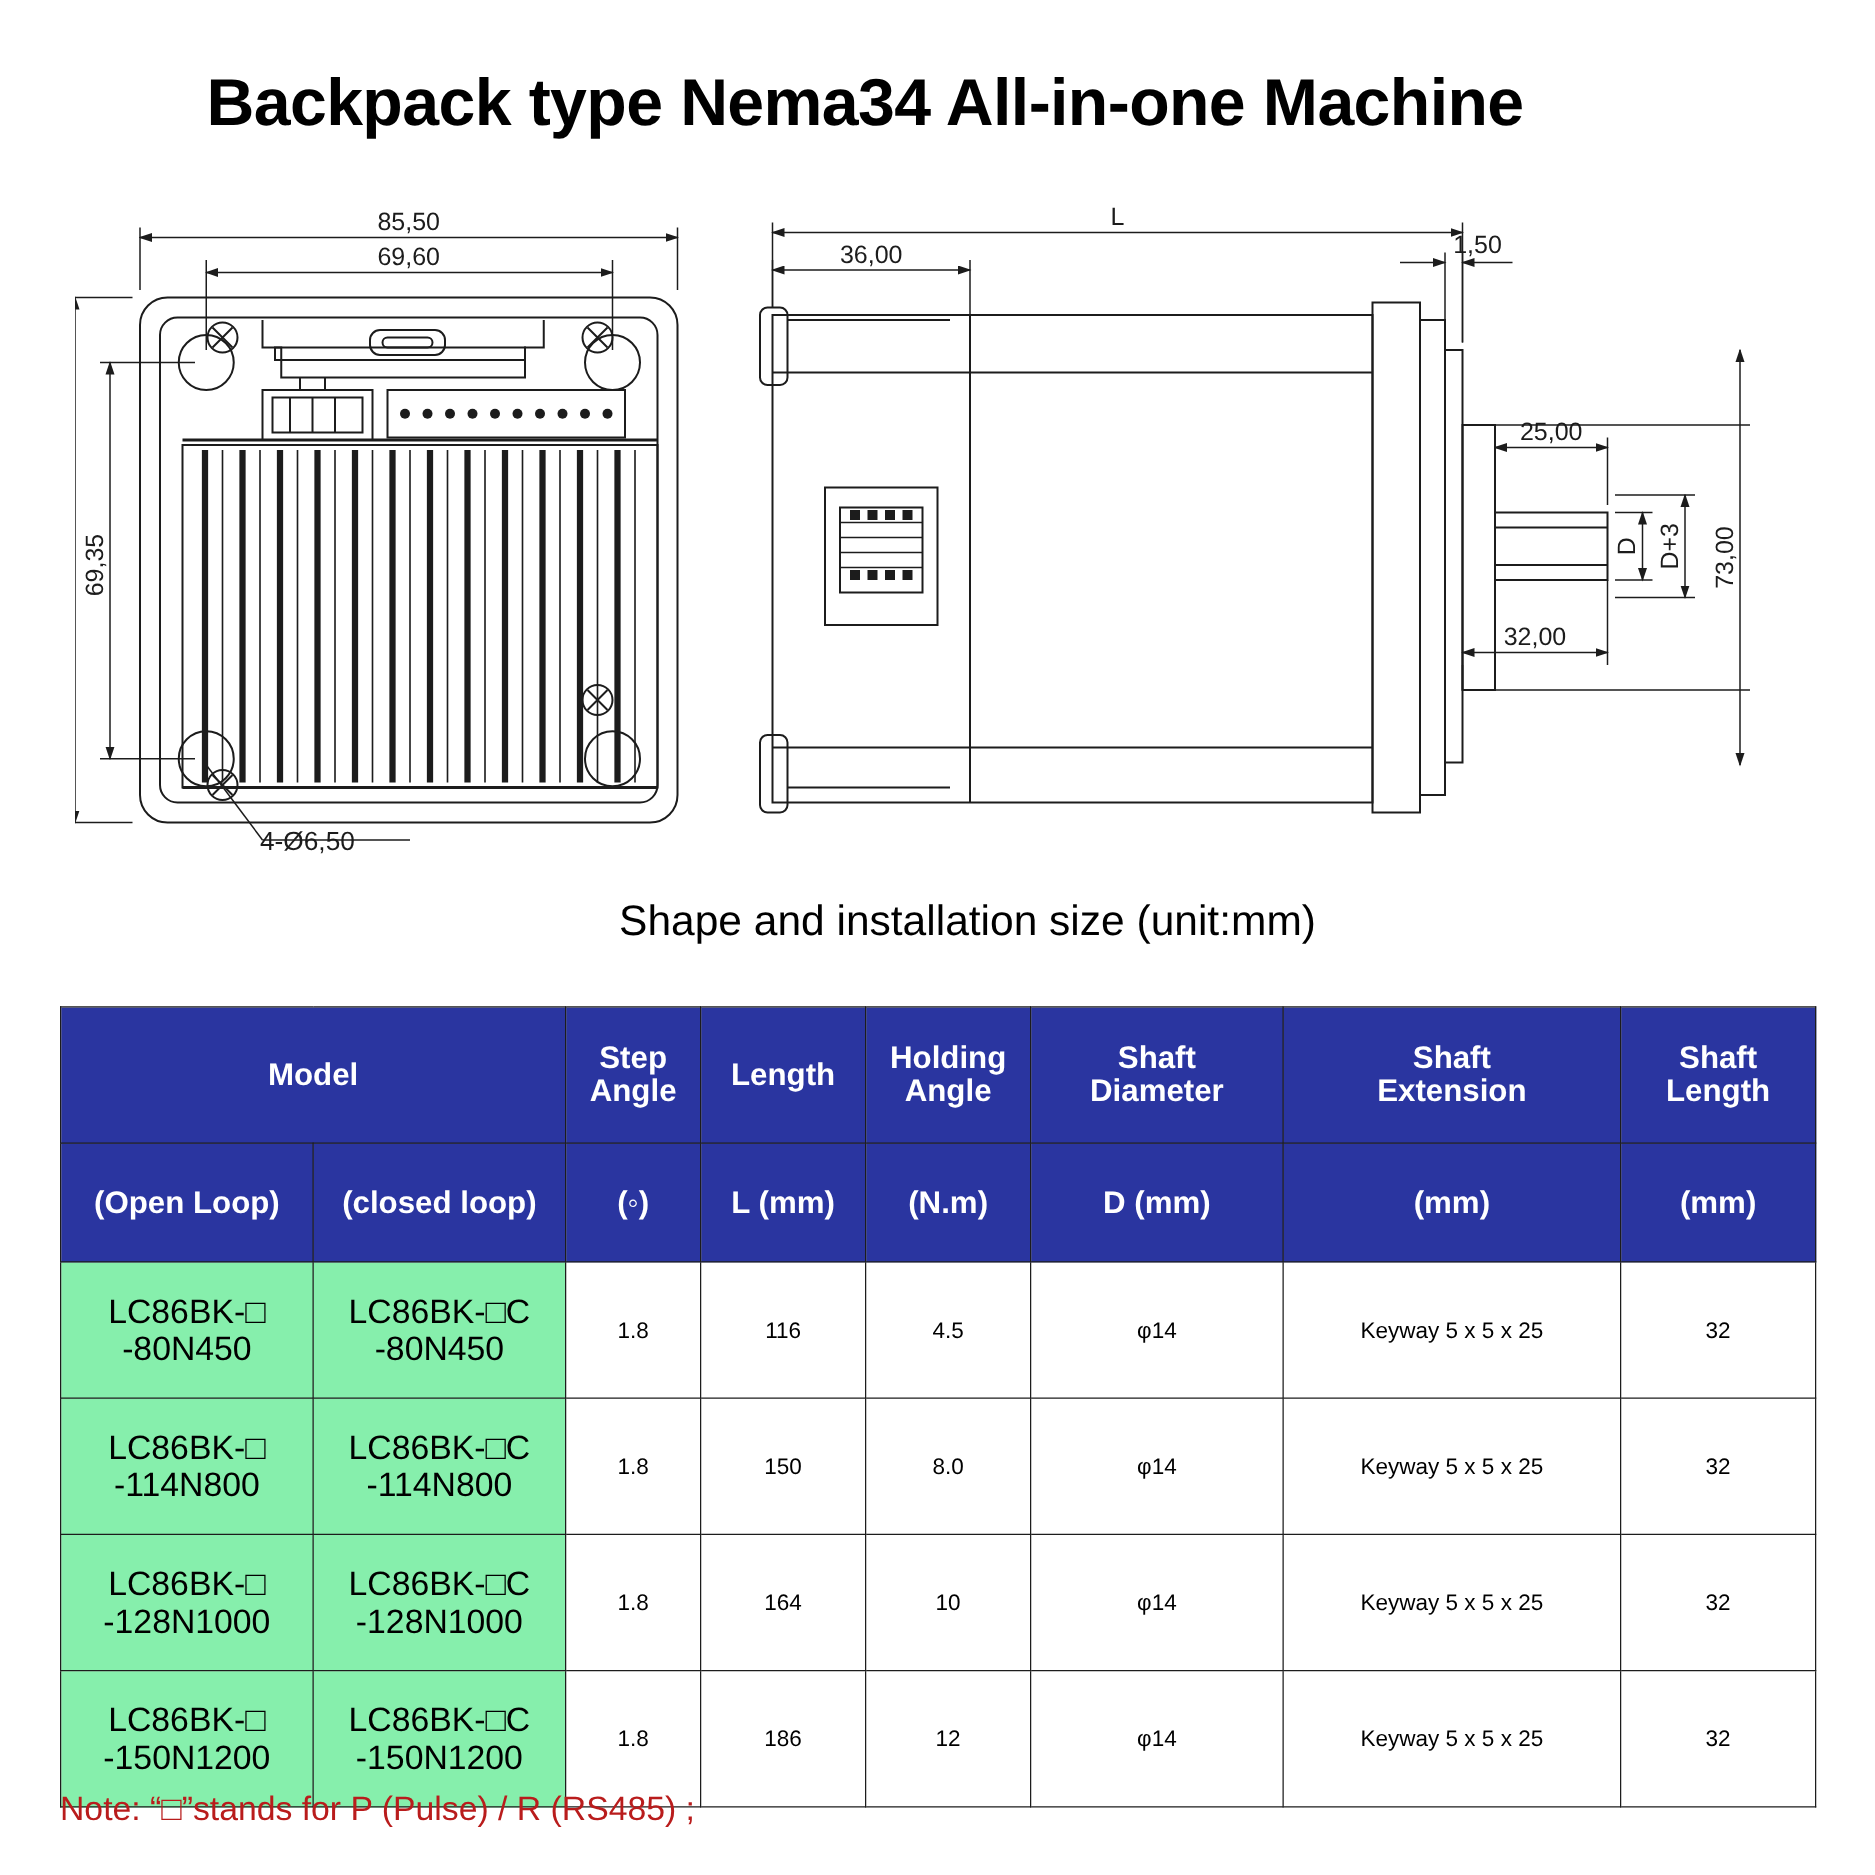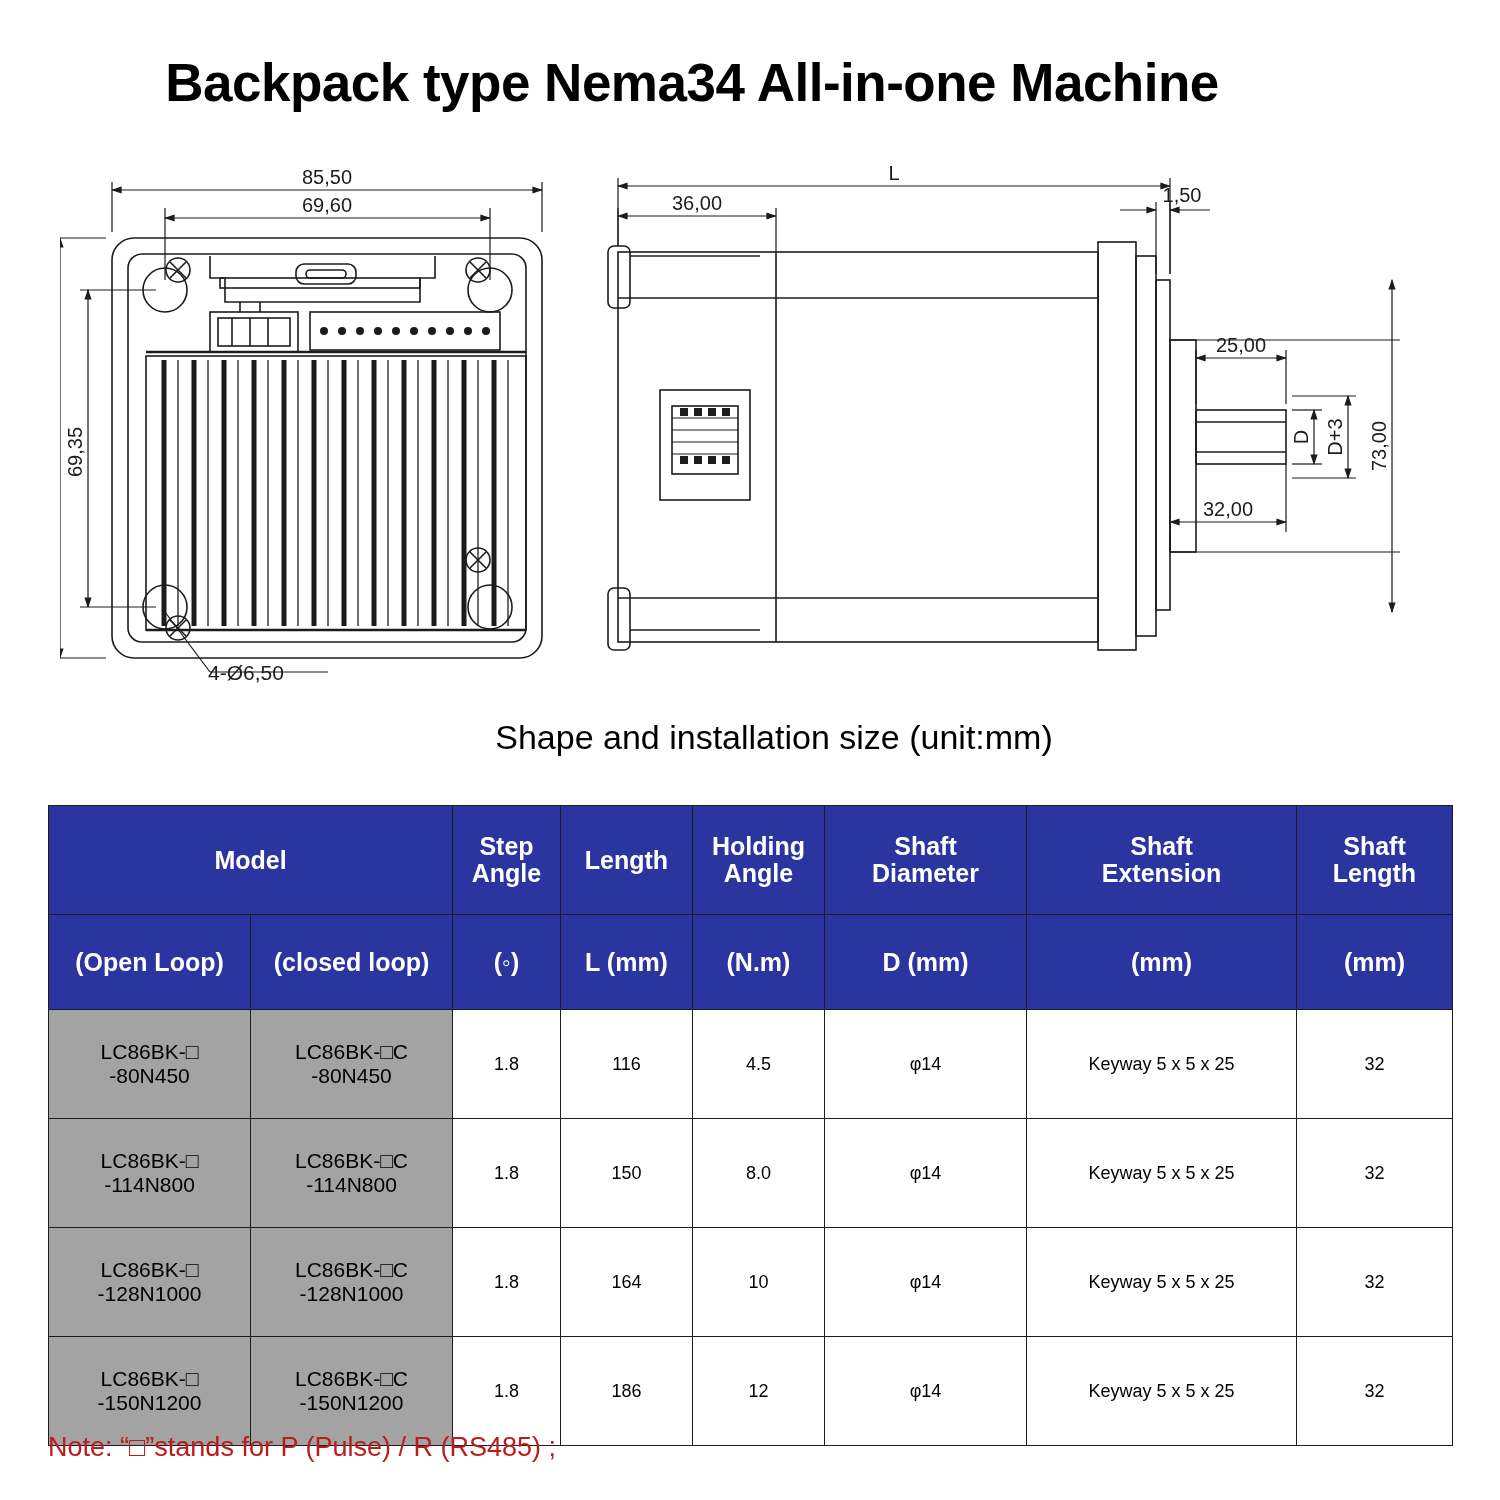--- a/index.html
+++ b/index.html
@@ -73,22 +73,22 @@
   table.spec thead tr.hdr1 th { height: 76px; }
   table.spec thead tr.hdr2 th { height: 62px; }
   table.spec tbody td {
     font-size: 18px;
     height: 100px;
     padding: 4px 3px;
     background: #ffffff;
     line-height: 1.12;
   }
   table.spec tbody td.model {
-    background: #a3a3a3;
-    font-size: 21px;
+    background: #86efac;
+    font-size: 27px;
   }
   .note {
     position: absolute;
     top: 1432px;
     left: 48px;
     font-size: 27px;
     color: #b91c1c;
   }
   
   svg text {

